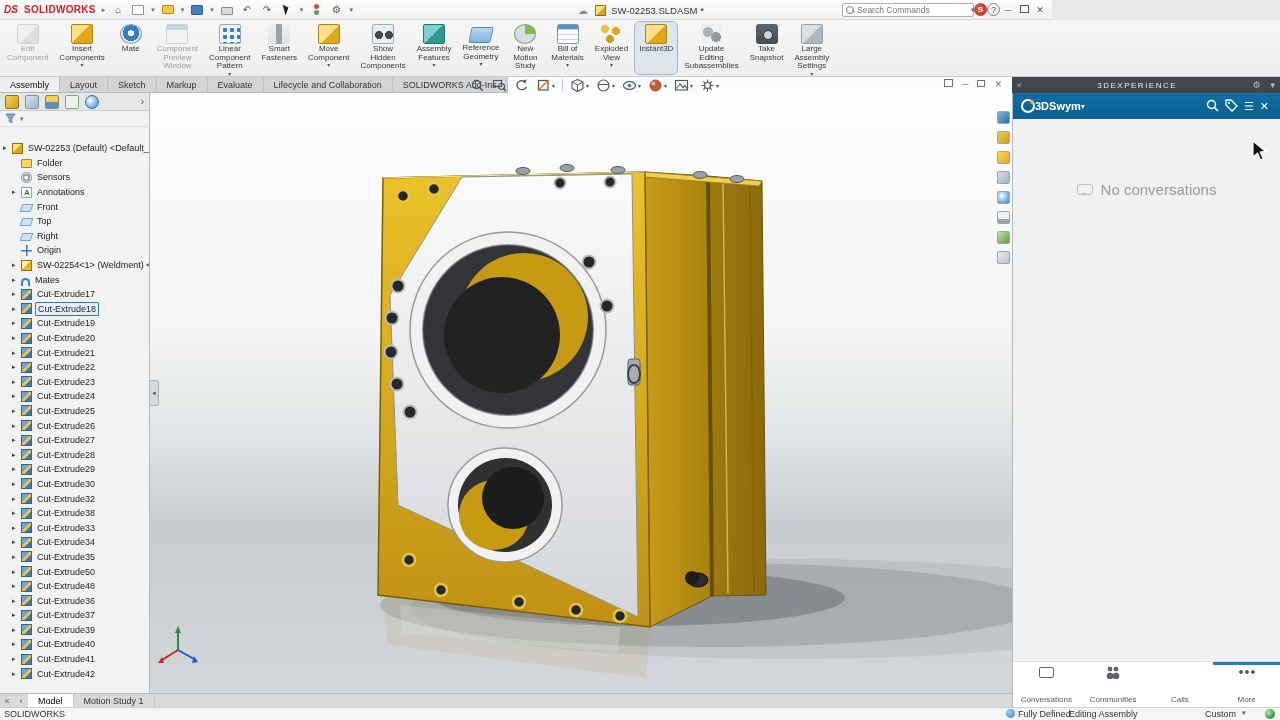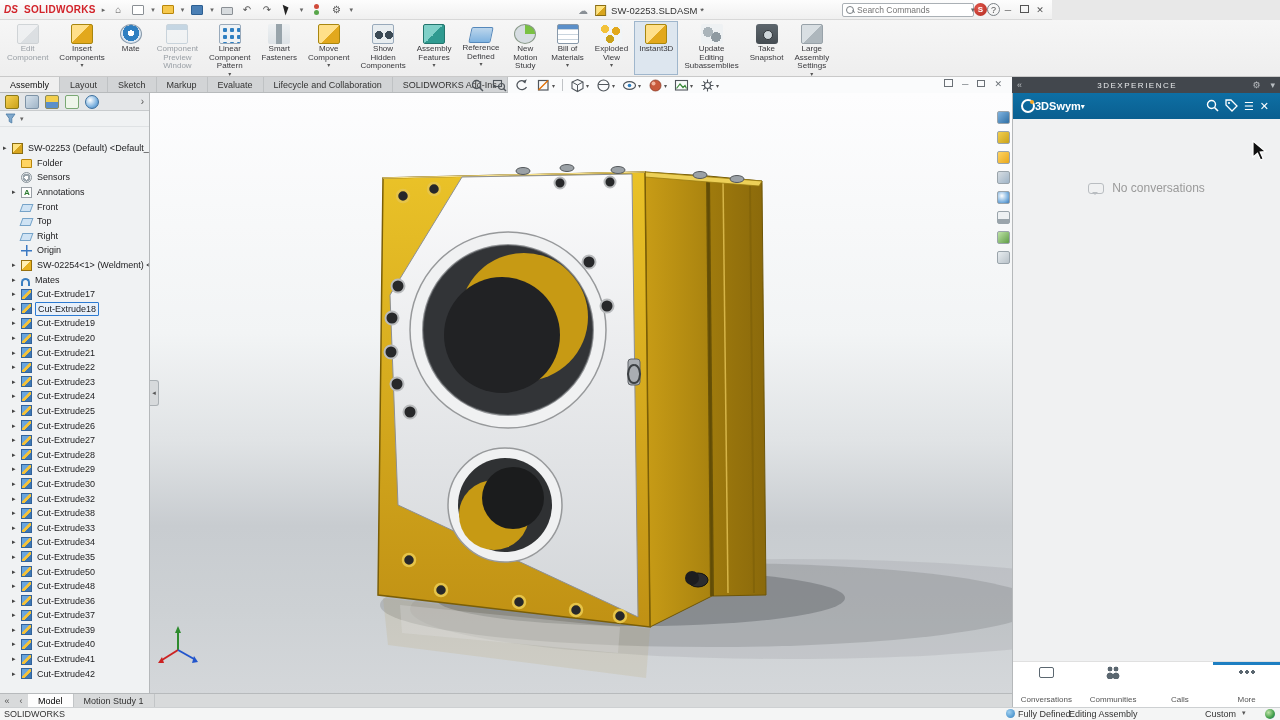--- a/index.html
+++ b/index.html
@@ -28,21 +28,21 @@
   .mag::before{content:"";position:absolute;left:0;top:0;width:6px;height:6px;border:1.2px solid #7a8085;border-radius:50%}
   .mag::after{content:"";position:absolute;left:5.5px;top:5.5px;width:3px;height:1.2px;background:#7a8085;transform:rotate(45deg)}
   .avatar{width:13px;height:13px;border-radius:50%;background:radial-gradient(circle at 35% 35%,#e2574c,#b02a20);color:#fff;font-size:8px;display:flex;align-items:center;justify-content:center;font-weight:bold}
   .help-ic{width:13px;height:13px;border-radius:50%;border:1px solid #7a8085;color:#555;font-size:9px;display:flex;align-items:center;justify-content:center}
   .winbtn{font-size:9px;color:#555;width:16px;text-align:center}
   .winbox{width:9px;height:8px;border:1px solid #555;display:inline-block}
 
   
   #ribbon{position:absolute;left:0;top:20px;width:1280px;height:57px;background:linear-gradient(#f6f6f6,#eeeeee);border-bottom:1px solid #c9c9c9;display:flex;align-items:stretch;padding:1px 2px;gap:1px}
   .rbn{display:flex;flex-direction:column;align-items:center;padding:2px 4px 0;min-width:40px;border:1px solid transparent}
-  .rbn.active{background:#dde6ef;border-color:#9fb6cc;border-radius:0}
+  .rbn.active{background:#dde6ef;border-color:#9fb6cc;border-radius:6px}
   .ric{width:22px;height:20px;border-radius:2px;flex:none;position:relative}
   .rlbl{white-space:pre-line;text-align:center;font-size:8px;line-height:8.5px;color:#38383c;margin-top:1px}
   .rcaret{display:none;font-size:6px;color:#555;line-height:6px}
   .rbn.caret .rcaret{display:block}
   .rbn.disabled .rlbl{color:#9aa0a6}
   .rbn.disabled .ric{opacity:.4}
   .ric[data-icon="edit-component"]{background:linear-gradient(135deg,#e7ebee 0 55%,#b9c2c9 55%);border:1px solid #9aa4ab}
   .ric[data-icon="insert-components"]{background:linear-gradient(135deg,#ffe08a 0 45%,#e2a81c 45%);border:1px solid #a8860f}
   .ric[data-icon="mate"]{background:radial-gradient(circle at 50% 45%,#fff 0 3px,#2f7fc1 3px 8px,#dbe7f2 8px);border-radius:50%;border:1px solid #89a}
   .ric[data-icon="preview-window"]{background:linear-gradient(#7fa8c9 0 5px,#eef2f5 5px);border:1px solid #8aa4b8}
@@ -122,21 +122,21 @@
   #rp-appbar .spacer{flex:1}
   .rp-ic{color:#fff;font-size:11px;padding:0 3px}
   #rp-body{flex:1;position:relative}
   #ai-row{display:flex;align-items:center;padding:10px 10px 0}
   #ai-label{font-size:10.5px;color:#777}
   #ai-icon{margin-left:auto;width:13px;height:11px;border:1.5px solid #4a90c4;border-radius:2px;position:relative}
   #ai-icon::after{content:"";position:absolute;left:2px;bottom:-5px;border:3px solid transparent;border-top-color:#4a90c4}
   #empty-state{position:absolute;left:0;right:0;top:62px;display:flex;align-items:center;justify-content:center;gap:8px}
   .bubble-ic{width:16px;height:11px;border:1.5px solid #b9bdc1;border-radius:3px;position:relative}
   .bubble-ic::after{content:"";position:absolute;left:3px;bottom:-5px;border:3px solid transparent;border-top-color:#b9bdc1}
-  #empty-text{font-size:12px;color:#9a9a9a}
+  #empty-text{font-size:15px;color:#9a9a9a}
   #rp-tabs{height:46px;background:#fff;border-top:1px solid #e0e0e0;display:flex}
   .rpt{flex:1;display:flex;flex-direction:column;align-items:center;justify-content:center;gap:16px;position:relative}
   .rpt.active{box-shadow:inset 0 3px 0 #1e7fc2}
   .rpt-lbl{font-size:8px;color:#555}
   .rpt-ic{width:16px;height:14px;display:flex;align-items:center;justify-content:center}
   .rpt-ic[data-icon="conversations"]::before{content:"";width:13px;height:9px;border:1.4px solid #5b6770;border-radius:2px}
   .rpt-ic[data-icon="communities"]{background:radial-gradient(circle at 5px 4px,#5b6770 0 2.4px,transparent 2.6px),radial-gradient(circle at 11px 4px,#5b6770 0 2.4px,transparent 2.6px),radial-gradient(circle at 5px 11px,#5b6770 0 3.4px,transparent 3.6px),radial-gradient(circle at 11px 11px,#5b6770 0 3.4px,transparent 3.6px)}
   .rpt-ic[data-icon="calls"]{font-size:13px;color:#5b6770}
   .rpt-ic[data-icon="more"]{background:radial-gradient(circle at 2px 7px,#5b6770 0 1.7px,transparent 1.9px),radial-gradient(circle at 8px 7px,#5b6770 0 1.7px,transparent 1.9px),radial-gradient(circle at 14px 7px,#5b6770 0 1.7px,transparent 1.9px)}
 
@@ -277,21 +277,21 @@
     <div class="rbn caret">
       <span class="ric" data-icon="assembly-features"></span>
       <span class="rlbl">Assembly
 Features</span>
       <span class="rcaret">▾</span>
     </div>
 
     <div class="rbn caret">
       <span class="ric" data-icon="reference-geometry"></span>
       <span class="rlbl">Reference
-Defined</span>
+Geometry</span>
       <span class="rcaret">▾</span>
     </div>
 
     <div class="rbn">
       <span class="ric" data-icon="new-motion-study"></span>
       <span class="rlbl">New
 Motion
 Study</span>
 
     </div>

